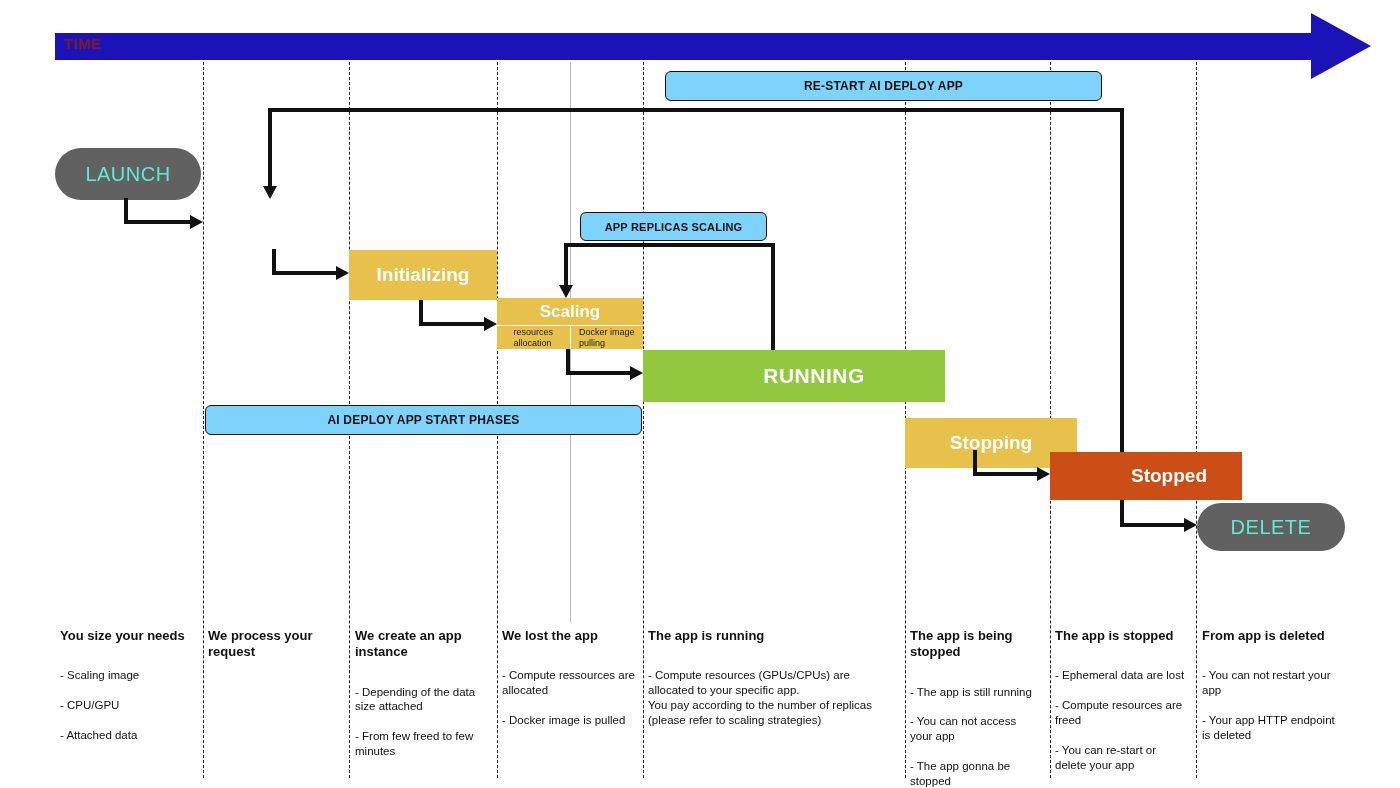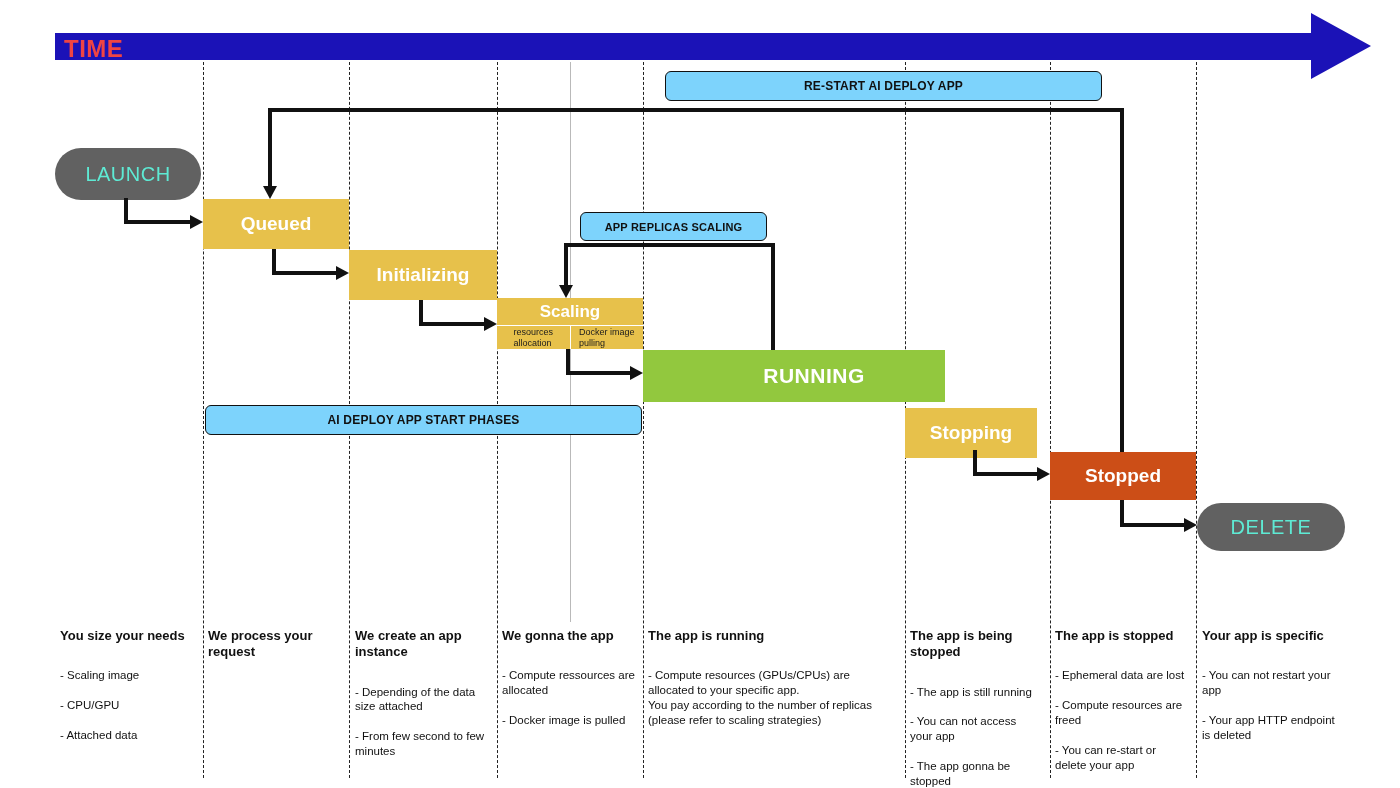--- a/index.html
+++ b/index.html
@@ -4,36 +4,36 @@
 <style>
   html,body{margin:0;padding:0;background:#fff;}
   .stage{
     position:relative;width:1400px;height:788px;background:#fff;overflow:hidden;
     font-family:"Liberation Sans", sans-serif;color:#111;
   }
   
   .time-bar{position:absolute;left:55px;top:33px;width:1256px;height:27px;background:var(--blue,#1b12b7);}
   .time-head{position:absolute;left:1311px;top:13px;width:0;height:0;
     border-top:33px solid transparent;border-bottom:33px solid transparent;border-left:60px solid var(--blue,#1b12b7);}
-  .time-label{position:absolute;left:64px;top:35px;font-size:24px;font-weight:bold;color:#ef4444;letter-spacing:.5px;z-index:5;}
+  .time-label{position:absolute;left:64px;top:35px;font-size:15px;font-weight:bold;color:#7f1d1d;letter-spacing:.5px;z-index:5;}
   
   .vdash{position:absolute;top:62px;height:716px;width:0;border-left:1.5px dashed #222;z-index:0;}
   .vsolid{position:absolute;left:570px;top:62px;height:560px;width:1px;background:#b9b9b9;z-index:0;}
   
   .al{position:absolute;background:var(--ink,#111);z-index:2;}
   .head-r{position:absolute;width:0;height:0;z-index:2;
     border-top:7px solid transparent;border-bottom:7px solid transparent;border-left:13px solid var(--ink,#111);}
   .head-d{position:absolute;width:0;height:0;z-index:2;
     border-left:7px solid transparent;border-right:7px solid transparent;border-top:13px solid var(--ink,#111);}
   
   .phase{position:absolute;display:flex;align-items:center;justify-content:center;
     color:#fff;font-weight:bold;z-index:1;}
   .yellow{background:var(--yellow,#e7c14b);}
   .green{background:var(--green,#92c83e);padding-left:40px;}
-  .orange{background:var(--orange,#cc4e17);}
+  .orange{background:var(--orange,#cc4e17);padding-left:46px;}
   .pill{position:absolute;display:flex;align-items:center;justify-content:center;
     background:var(--gray,#616161);color:#5eead4;font-weight:normal;z-index:1;border-radius:26px;
     font-size:20px;letter-spacing:.5px;}
   .scaling-wrap{position:absolute;left:497px;top:298px;width:146px;height:51px;z-index:1;display:flex;flex-direction:column;}
   .scaling-top{flex:0 0 27px;display:flex;align-items:center;justify-content:center;
     background:var(--yellow,#e7c14b);color:#fff;font-weight:bold;font-size:17px;}
   .scaling-sub{flex:1;display:flex;border-top:1px solid #fff;}
   .scaling-cell{flex:1;display:flex;align-items:center;justify-content:center;text-align:left;
     background:var(--yellow,#e7c14b);color:#1c1c1c;font-size:9px;line-height:1.15;white-space:pre-line;}
   .scaling-cell + .scaling-cell{border-left:1px solid #fff;}
@@ -96,61 +96,60 @@
   <div class="al" style="left:1120px;top:500px;width:4px;height:27px"></div>
   <div class="al" style="left:1120px;top:523px;width:64px;height:4px"></div>
   <div class="head-r" style="left:1184px;top:518px"></div>
 
   <div class="note" style="left:665px;top:71px;width:435px;height:28px">RE-START AI DEPLOY APP</div>
   <div class="note" style="left:580px;top:212px;width:185px;height:27px;font-size:11px">APP REPLICAS SCALING</div>
   <div class="note" style="left:205px;top:405px;width:435px;height:28px">AI DEPLOY APP START PHASES</div>
 
   <div class="pill" style="left:55px;top:148px;width:146px;height:52px">LAUNCH</div>
 
-  <div class="phase yellow" style="left:203px;top:199px;width:146px;height:50px;font-size:19px">Queued</div>
 
   <div class="phase yellow" style="left:349px;top:250px;width:148px;height:50px;font-size:19px">Initializing</div>
 
   <div class="scaling-wrap">
     <div class="scaling-top">Scaling</div>
     <div class="scaling-sub">
       <div class="scaling-cell">resources
 allocation</div>
       <div class="scaling-cell">Docker image
 pulling</div>
     </div>
   </div>
 
   <div class="phase green" style="left:643px;top:350px;width:262px;height:52px;font-size:21px;letter-spacing:.5px">RUNNING</div>
 
-  <div class="phase yellow" style="left:905px;top:408px;width:132px;height:50px;font-size:19px">Stopping</div>
+  <div class="phase yellow" style="left:905px;top:418px;width:172px;height:50px;font-size:19px">Stopping</div>
 
   <div class="phase orange" style="left:1050px;top:452px;width:146px;height:48px;font-size:19px">Stopped</div>
 
   <div class="pill" style="left:1197px;top:503px;width:148px;height:48px;border-radius:24px">DELETE</div>
 
   <div class="col" style="left:60px;width:130px">
     <div class="col-title">You size your needs</div>
     <div class="col-item">- Scaling image</div>
     <div class="col-item">- CPU/GPU</div>
     <div class="col-item">- Attached data</div>
   </div>
 
   <div class="col" style="left:208px;width:125px">
     <div class="col-title">We process your request</div>
   </div>
 
   <div class="col" style="left:355px;width:135px">
     <div class="col-title">We create an app instance</div>
     <div class="col-item">- Depending of the data size attached</div>
-    <div class="col-item">- From few second to few minutes</div>
+    <div class="col-item">- From few freed to few minutes</div>
   </div>
 
   <div class="col" style="left:502px;width:133px">
-    <div class="col-title">We gonna the app</div>
+    <div class="col-title">We lost the app</div>
     <div class="col-item">- Compute ressources are allocated</div>
     <div class="col-item">- Docker image is pulled</div>
   </div>
 
   <div class="col" style="left:648px;width:250px">
     <div class="col-title">The app is running</div>
     <div class="col-item">- Compute resources (GPUs/CPUs) are allocated to your specific app.
 You pay according to the number of replicas (please refer to scaling strategies)</div>
   </div>
 
@@ -162,18 +161,18 @@
   </div>
 
   <div class="col" style="left:1055px;width:133px">
     <div class="col-title">The app is stopped</div>
     <div class="col-item">- Ephemeral data are lost</div>
     <div class="col-item">- Compute resources are freed</div>
     <div class="col-item">- You can re-start or delete your app</div>
   </div>
 
   <div class="col" style="left:1202px;width:142px">
-    <div class="col-title">Your app is specific</div>
+    <div class="col-title">From app is deleted</div>
     <div class="col-item">- You can not restart your app</div>
     <div class="col-item">- Your app HTTP endpoint is deleted</div>
   </div>
 
 </div>
 
 </body></html>

